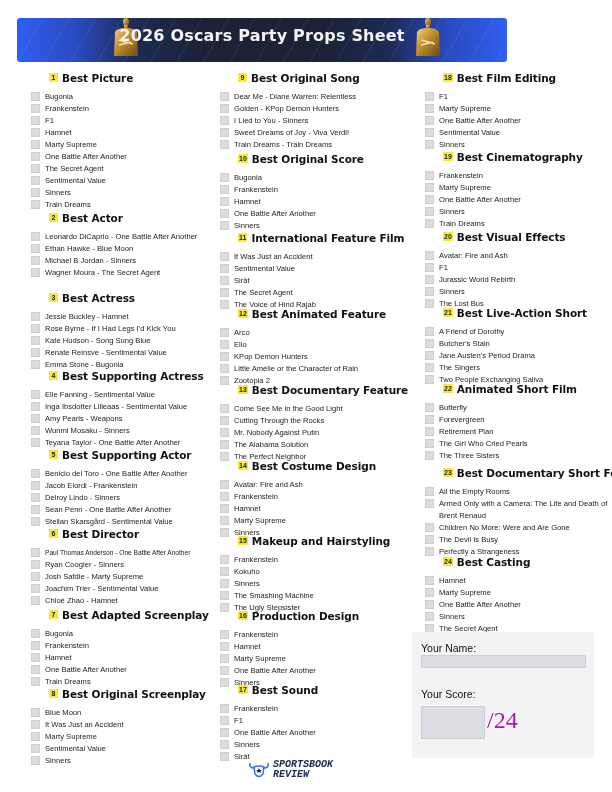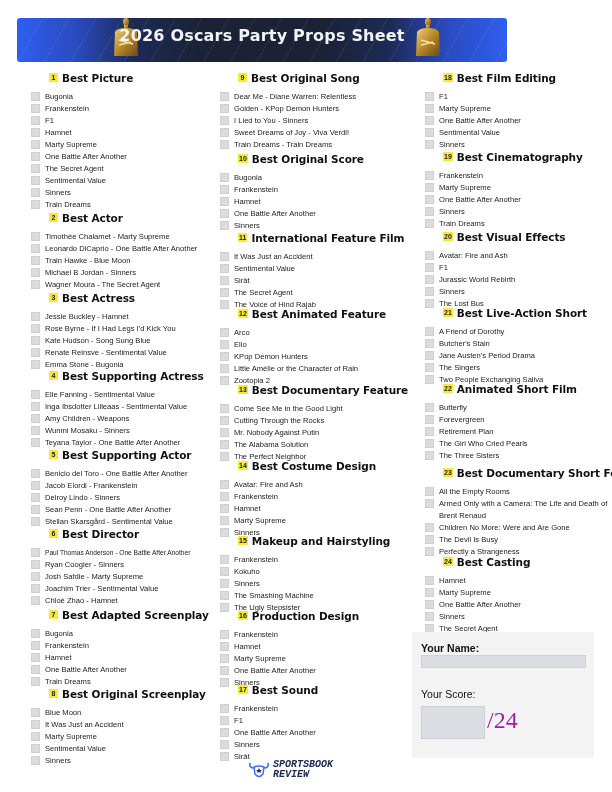--- a/index.html
+++ b/index.html
@@ -42,21 +42,21 @@
       width: 9px; height: 9px; background: #dcdcdc; border: 1px solid #cfcfcf; margin-right: 5px; margin-top: 1px; flex: 0 0 auto;
     }
     .opt-label { font-size: 7.6px; color: #222; line-height: 12px; white-space: nowrap; }
     .opt.wrap .opt-label { white-space: normal; width: 175px; }
     .opt-label.small { font-size: 6.6px; }
 
     .score-panel {
       position: absolute; left: 412px; top: 632px; width: 182px; height: 126px; background: #f3f3f3; border-radius: 3px;
     }
     .score-panel .lbl { position: absolute; left: 9px; font-size: 10.5px; color: #111; }
-    .name-lbl { top: 10px; font-weight: bold; }
+    .name-lbl { top: 10px; }
     .name-field { position: absolute; left: 9px; top: 23px; width: 165px; height: 13px; background: #dcdde2; border: 1px solid #cfd0d6; }
     .score-lbl { top: 56px; }
     .score-field { position: absolute; left: 9px; top: 74px; width: 64px; height: 33px; background: #dcdde2; border: 1px solid #cfd0d6; }
     .score-total { position: absolute; left: 75px; top: 75px; font-size: 24px; color: #a21caf; font-family: Liberation Serif, serif; }
 
     .logo { position: absolute; left: 248px; top: 760px; display: flex; align-items: center; }
     .logo-text { font-family: Liberation Mono, monospace; font-weight: bold; font-style: italic; font-size: 10px; line-height: 10px; color: #1e2a55; margin-left: 3px; }
   </style>
 </head>
 <body>
@@ -136,29 +136,25 @@
   </div>
 
   <div class="cat" style="top:140px">
     <div class="cat-head">
         <span class="badge">2</span>
         <span class="cat-title">Best Actor</span>
       </div>
     <ul class="opts">
       <li class="opt">
           <span class="cb"></span>
-          <span class="opt-label">Timothée Chalamet - Marty Supreme</span>
-        </li>
-      <li class="opt">
-          <span class="cb"></span>
           <span class="opt-label">Leonardo DiCaprio - One Battle After Another</span>
         </li>
       <li class="opt">
           <span class="cb"></span>
-          <span class="opt-label">Train Hawke - Blue Moon</span>
+          <span class="opt-label">Ethan Hawke - Blue Moon</span>
         </li>
       <li class="opt">
           <span class="cb"></span>
           <span class="opt-label">Michael B Jordan - Sinners</span>
         </li>
       <li class="opt">
           <span class="cb"></span>
           <span class="opt-label">Wagner Moura - The Secret Agent</span>
         </li>
     </ul>
@@ -202,21 +198,21 @@
       <li class="opt">
           <span class="cb"></span>
           <span class="opt-label">Elle Fanning - Sentimental Value</span>
         </li>
       <li class="opt">
           <span class="cb"></span>
           <span class="opt-label">Inga Ibsdotter Lilleaas - Sentimental Value</span>
         </li>
       <li class="opt">
           <span class="cb"></span>
-          <span class="opt-label">Amy Children - Weapons</span>
+          <span class="opt-label">Amy Pearls - Weapons</span>
         </li>
       <li class="opt">
           <span class="cb"></span>
           <span class="opt-label">Wunmi Mosaku - Sinners</span>
         </li>
       <li class="opt">
           <span class="cb"></span>
           <span class="opt-label">Teyana Taylor - One Battle After Another</span>
         </li>
     </ul>

